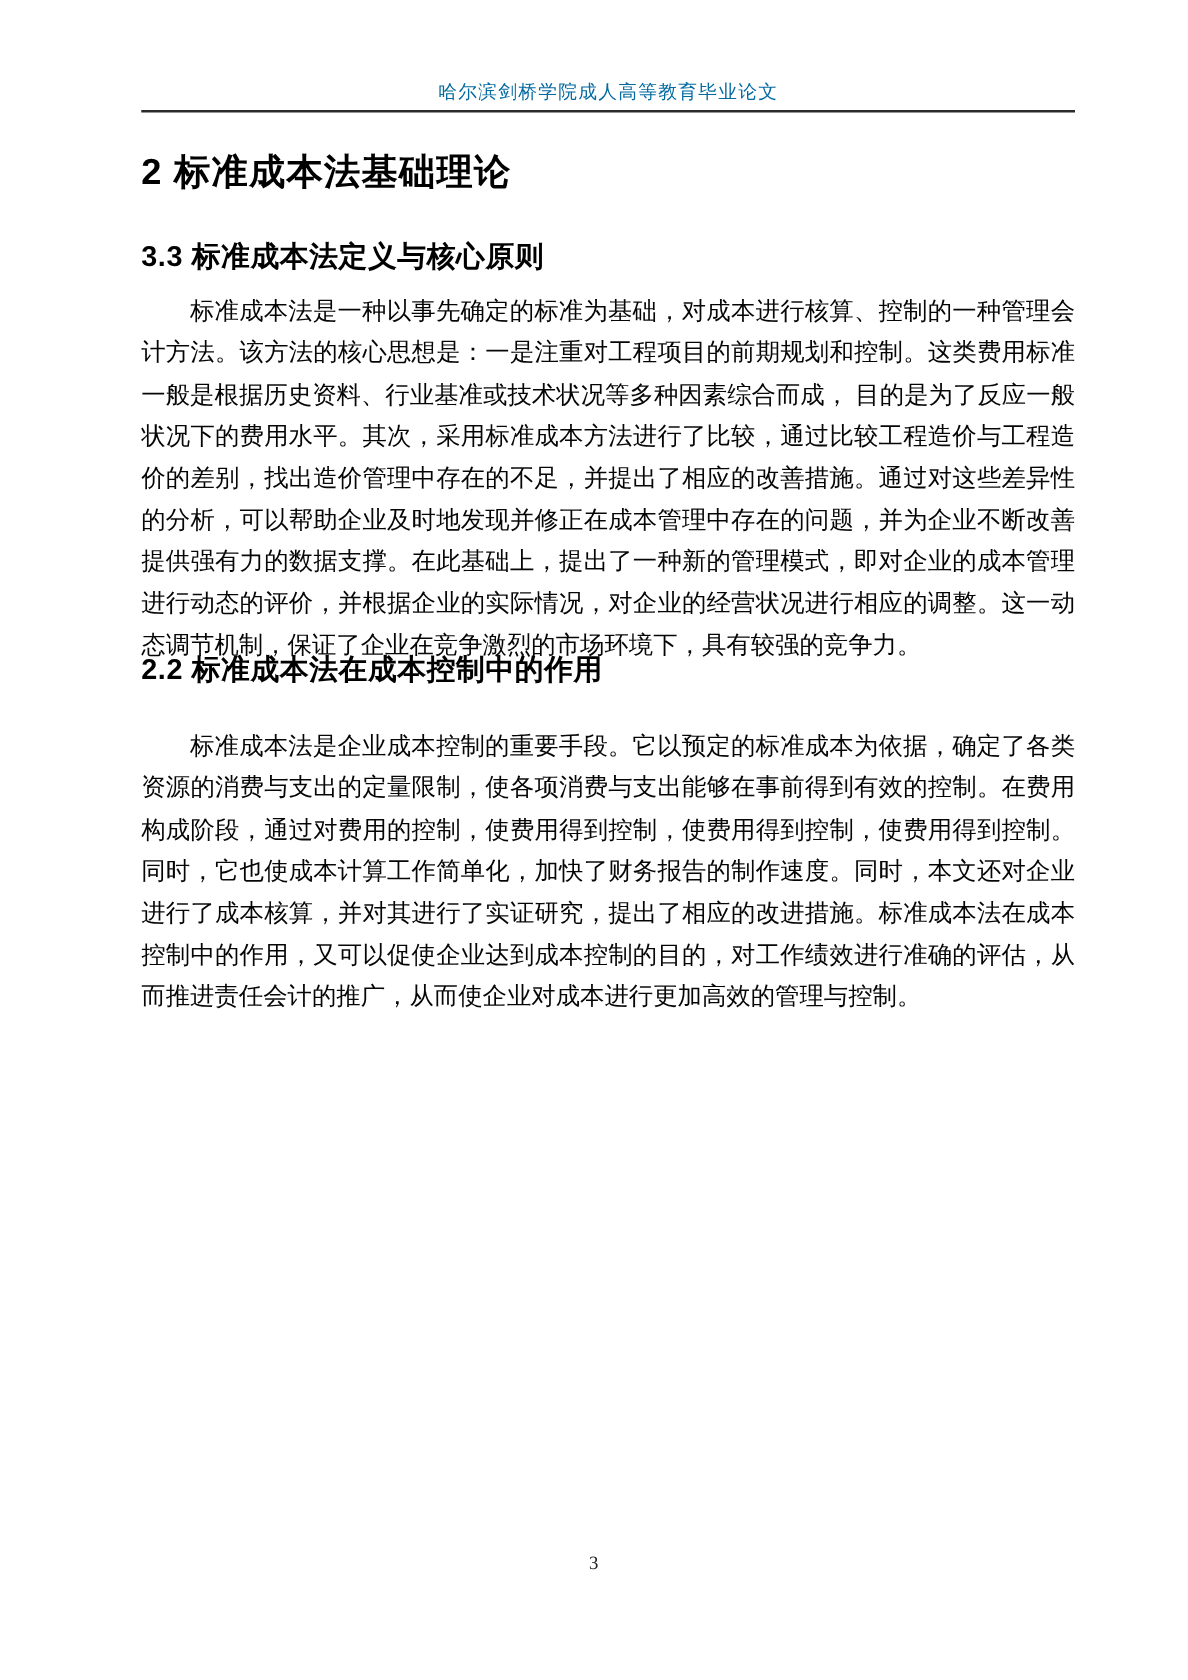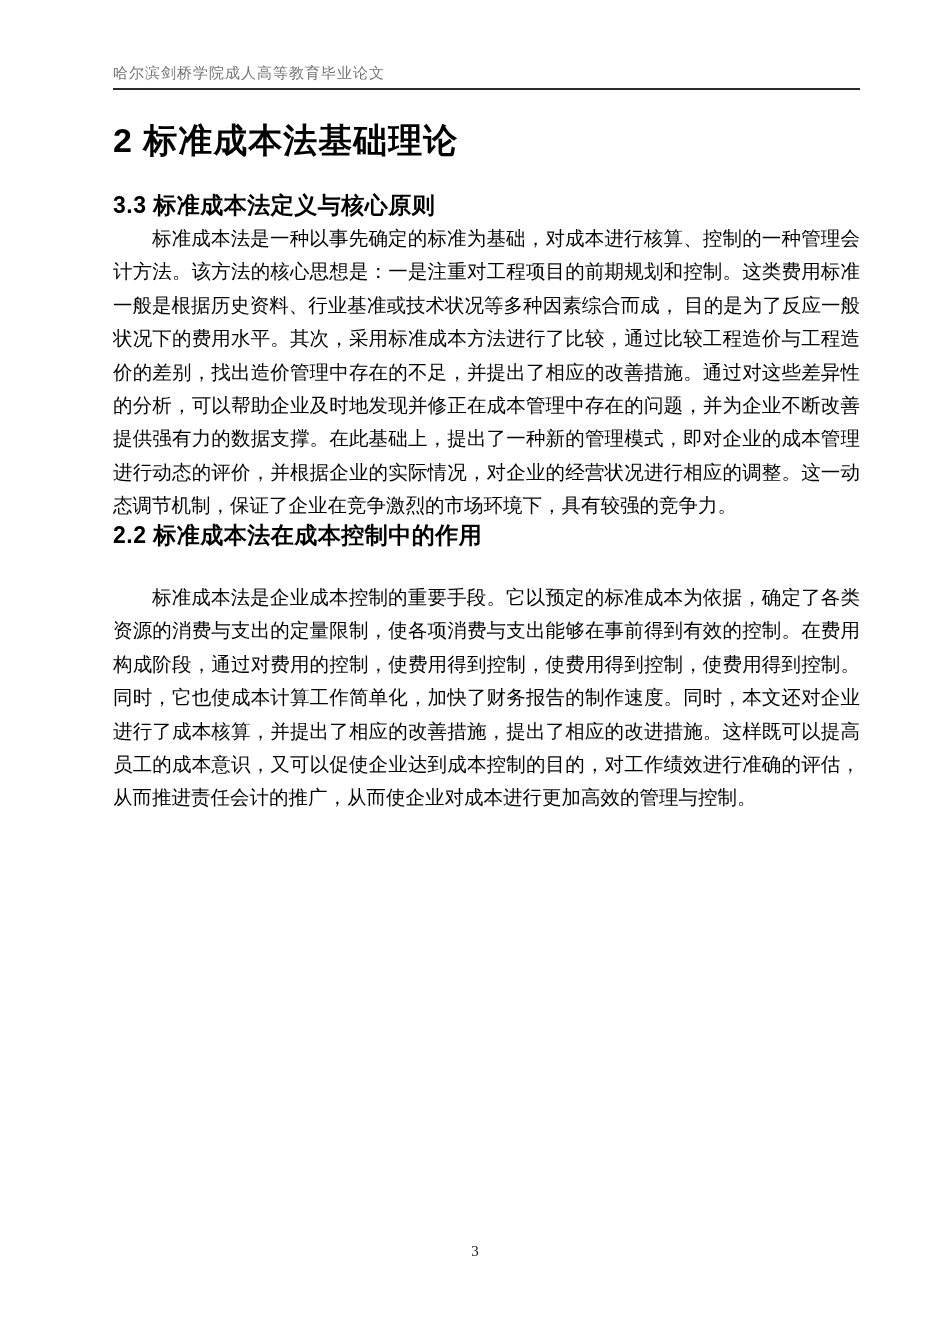--- a/index.html
+++ b/index.html
@@ -13,42 +13,42 @@
     width: 950px;
     height: 1344px;
     background: #ffffff;
     overflow: hidden;
   }
   .running-header {
     position: absolute;
     top: 64px;
     left: 113px;
     width: 747px;
-    text-align: left;
+    text-align: center;
     font-size: 15px;
     letter-spacing: 1px;
-    color: #737373;
+    color: #0369a1;
     font-family: Liberation Sans, sans-serif;
   }
   .header-rule {
     position: absolute;
     top: 88px;
     left: 113px;
     width: 747px;
     height: 2px;
     background: #2b2b2b;
   }
   .chapter-title {
     position: absolute;
     top: 118px;
     left: 113px;
     width: 747px;
     font-family: "Liberation Sans", "DejaVu Sans", sans-serif;
     font-weight: bold;
-    font-size: 34px;
+    font-size: 29px;
     letter-spacing: 1px;
     color: #000000;
     white-space: pre;
   }
   .section-heading {
     position: absolute;
     left: 113px;
     width: 747px;
     font-family: "Liberation Sans", "DejaVu Sans", sans-serif;
     font-weight: bold;
@@ -64,21 +64,21 @@
     left: 113px;
     width: 747px;
     font-family: "Liberation Serif", "DejaVu Serif", serif;
     font-size: 19.5px;
     line-height: 33.4px;
     text-align: justify;
     text-indent: 2em;
     word-break: break-all;
     color: #050505;
   }
-  .paragraph-1 { top: 222px; height: 301px; overflow: hidden; }
+  .paragraph-1 { top: 233px; height: 301px; overflow: hidden; }
   .paragraph-2 { top: 581px; height: 235px; overflow: hidden; }
   .page-number {
     position: absolute;
     top: 1243px;
     left: 0;
     width: 950px;
     text-align: center;
     font-size: 15px;
     color: #222222;
     font-family: "Liberation Serif", "DejaVu Serif", serif;
@@ -94,17 +94,17 @@
   <div class="header-rule"></div>
 
   <h1 class="chapter-title">2 标准成本法基础理论</h1>
 
   <h2 class="section-heading heading-2-1">3.3 标准成本法定义与核心原则</h2>
 
   <p class="body-paragraph paragraph-1">标准成本法是一种以事先确定的标准为基础，对成本进行核算、控制的一种管理会计方法。该方法的核心思想是：一是注重对工程项目的前期规划和控制。这类费用标准一般是根据历史资料、行业基准或技术状况等多种因素综合而成， 目的是为了反应一般状况下的费用水平。其次，采用标准成本方法进行了比较，通过比较工程造价与工程造价的差别，找出造价管理中存在的不足，并提出了相应的改善措施。通过对这些差异性的分析，可以帮助企业及时地发现并修正在成本管理中存在的问题，并为企业不断改善提供强有力的数据支撑。在此基础上，提出了一种新的管理模式，即对企业的成本管理进行动态的评价，并根据企业的实际情况，对企业的经营状况进行相应的调整。这一动态调节机制，保证了企业在竞争激烈的市场环境下，具有较强的竞争力。</p>
 
   <h2 class="section-heading heading-2-2">2.2 标准成本法在成本控制中的作用</h2>
 
-  <p class="body-paragraph paragraph-2">标准成本法是企业成本控制的重要手段。它以预定的标准成本为依据，确定了各类资源的消费与支出的定量限制，使各项消费与支出能够在事前得到有效的控制。在费用构成阶段，通过对费用的控制，使费用得到控制，使费用得到控制，使费用得到控制。同时，它也使成本计算工作简单化，加快了财务报告的制作速度。同时，本文还对企业进行了成本核算，并提出了相应的改善措施，提出了相应的改进措施。这样既可以提高员工的成本意识，又可以促使企业达到成本控制的目的，对工作绩效进行准确的评估，从而推进责任会计的推广，从而使企业对成本进行更加高效的管理与控制。</p>
+  <p class="body-paragraph paragraph-2">标准成本法是企业成本控制的重要手段。它以预定的标准成本为依据，确定了各类资源的消费与支出的定量限制，使各项消费与支出能够在事前得到有效的控制。在费用构成阶段，通过对费用的控制，使费用得到控制，使费用得到控制，使费用得到控制。同时，它也使成本计算工作简单化，加快了财务报告的制作速度。同时，本文还对企业进行了成本核算，并对其进行了实证研究，提出了相应的改进措施。标准成本法在成本控制中的作用，又可以促使企业达到成本控制的目的，对工作绩效进行准确的评估，从而推进责任会计的推广，从而使企业对成本进行更加高效的管理与控制。</p>
 
   <div class="page-number">3</div>
 
 </div>
 
 </body></html>

